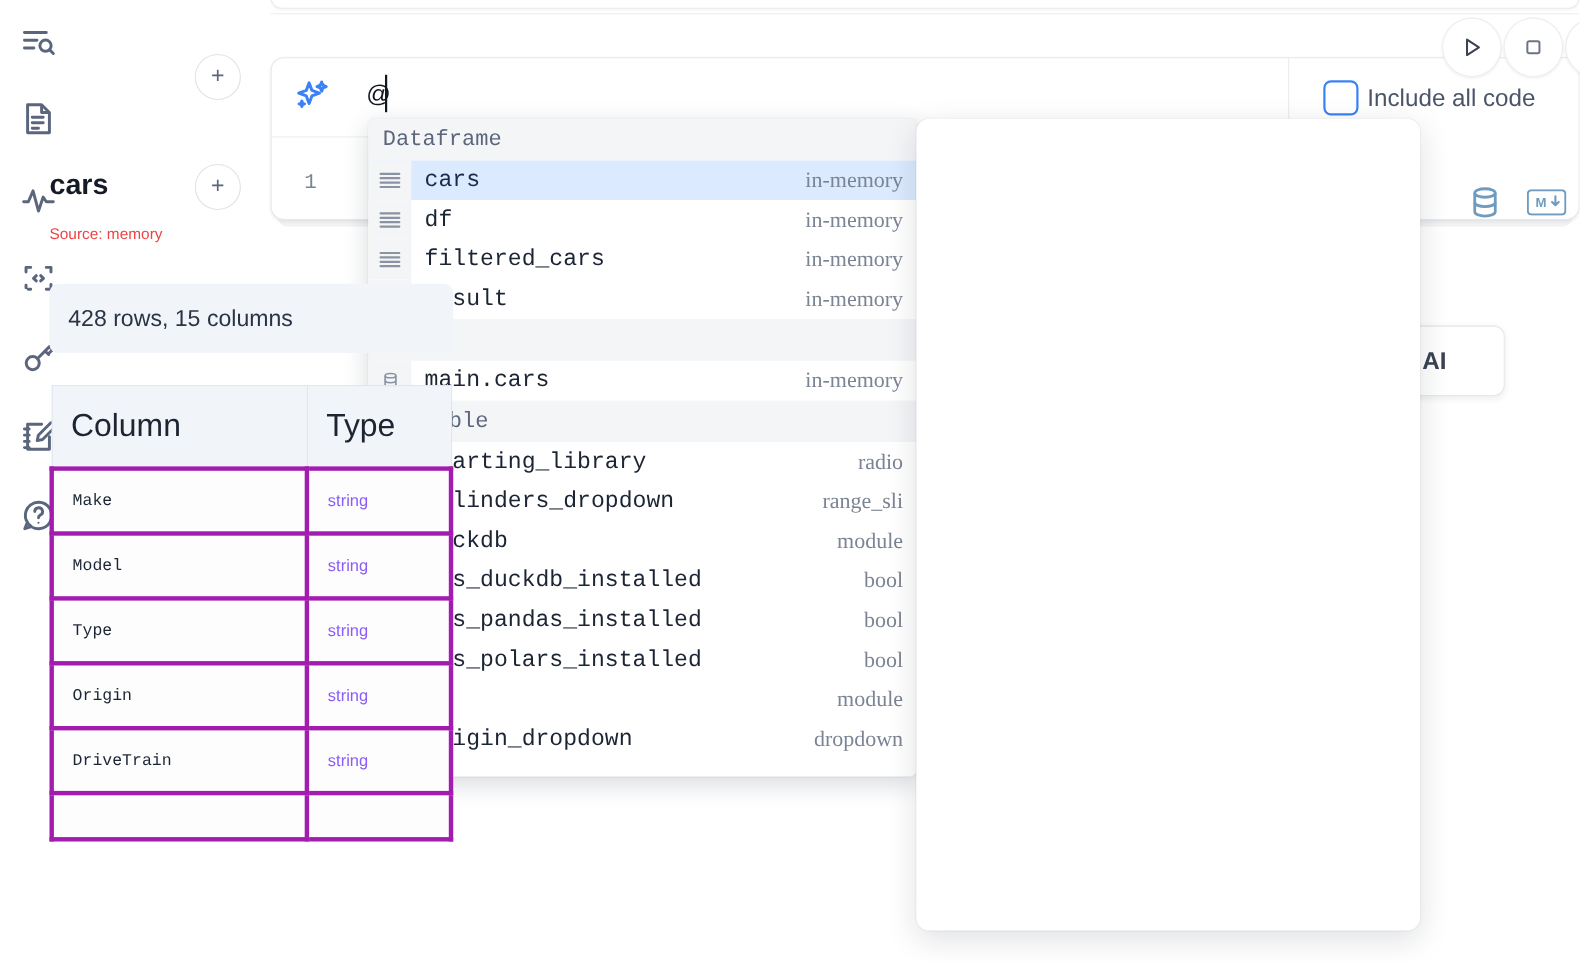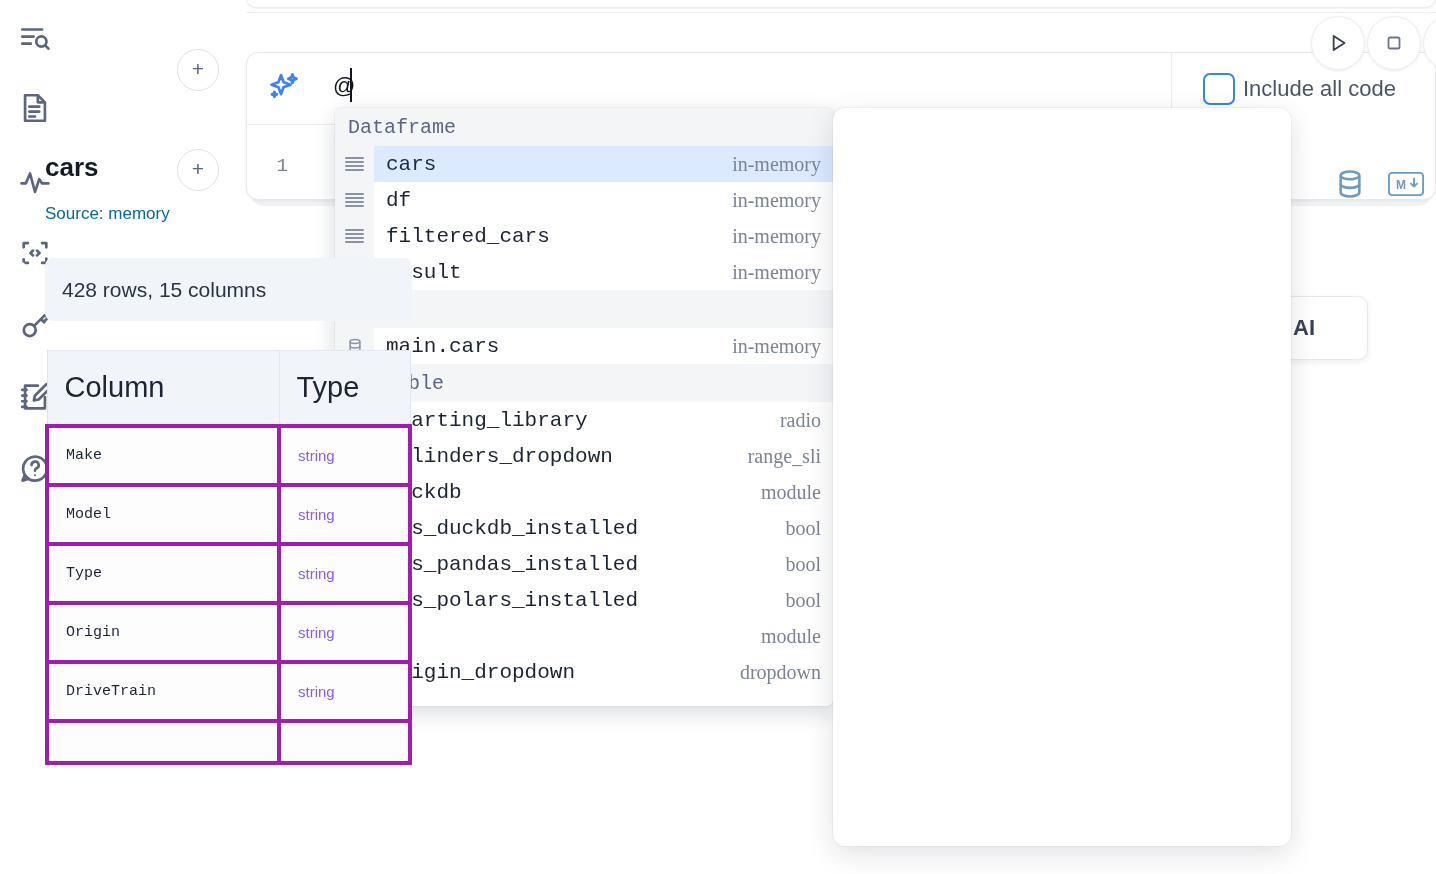--- a/index.html
+++ b/index.html
@@ -147,21 +147,21 @@
   .pv {
     position:absolute; left:833px; top:108px; width:458px; height:738px;
     background:#fff; border-radius:12px;
     box-shadow:0 8px 28px rgba(15,23,42,.13), 0 0 0 1px rgba(15,23,42,.04);
     overflow:hidden;
   }
   .pv-title {
     position:absolute; left:45px; top:152px; font-size:26px; font-weight:700; color:#151b26;
   }
   .pv-source {
-    position:absolute; left:45px; top:204px; font-size:17px; color:#0369a1;
+    position:absolute; left:45px; top:204px; font-size:14px; color:#ef4444;
   }
   .pv-chip {
     position:absolute; left:45px; top:258px; width:367px; height:63px;
     background:#f1f4f9; border-radius:8px; display:flex; align-items:center;
     padding-left:17px; font-size:21px; color:#2b3444;
   }
   .pv-table {
     position:absolute; left:45px; top:350px; width:367px;
     border-collapse:collapse; table-layout:fixed;
   }

